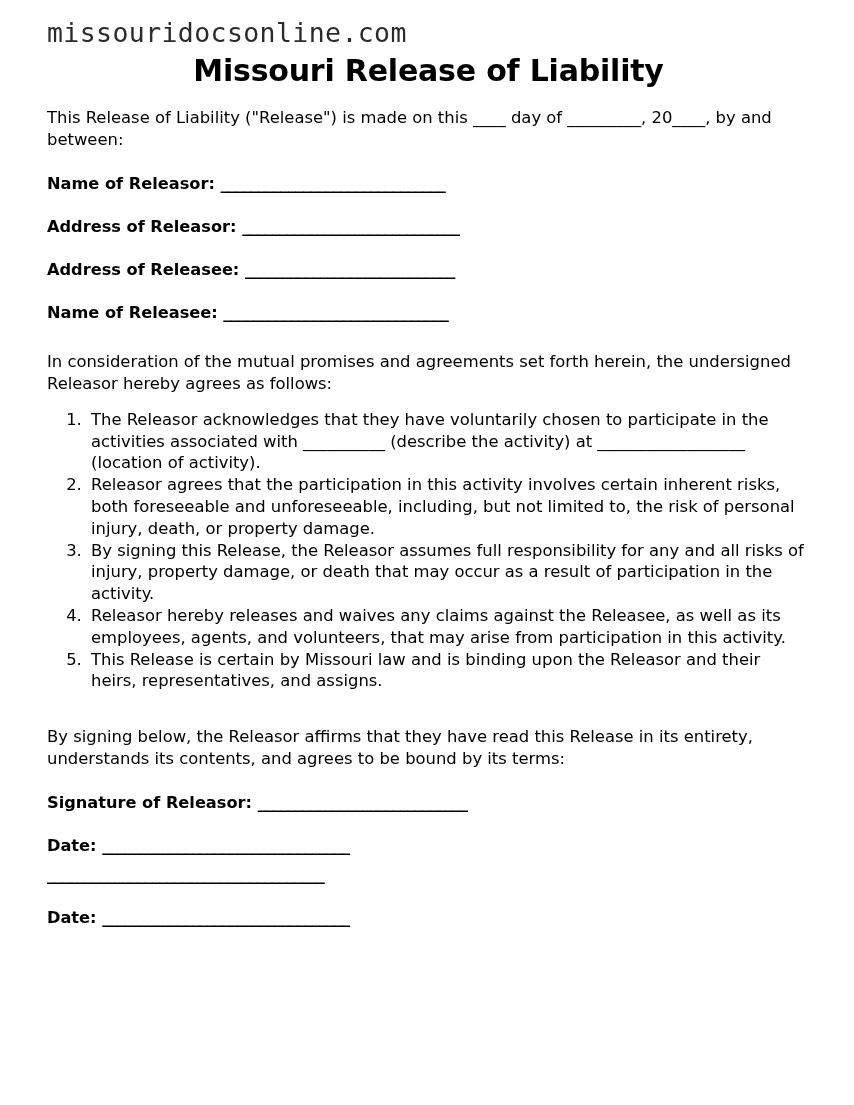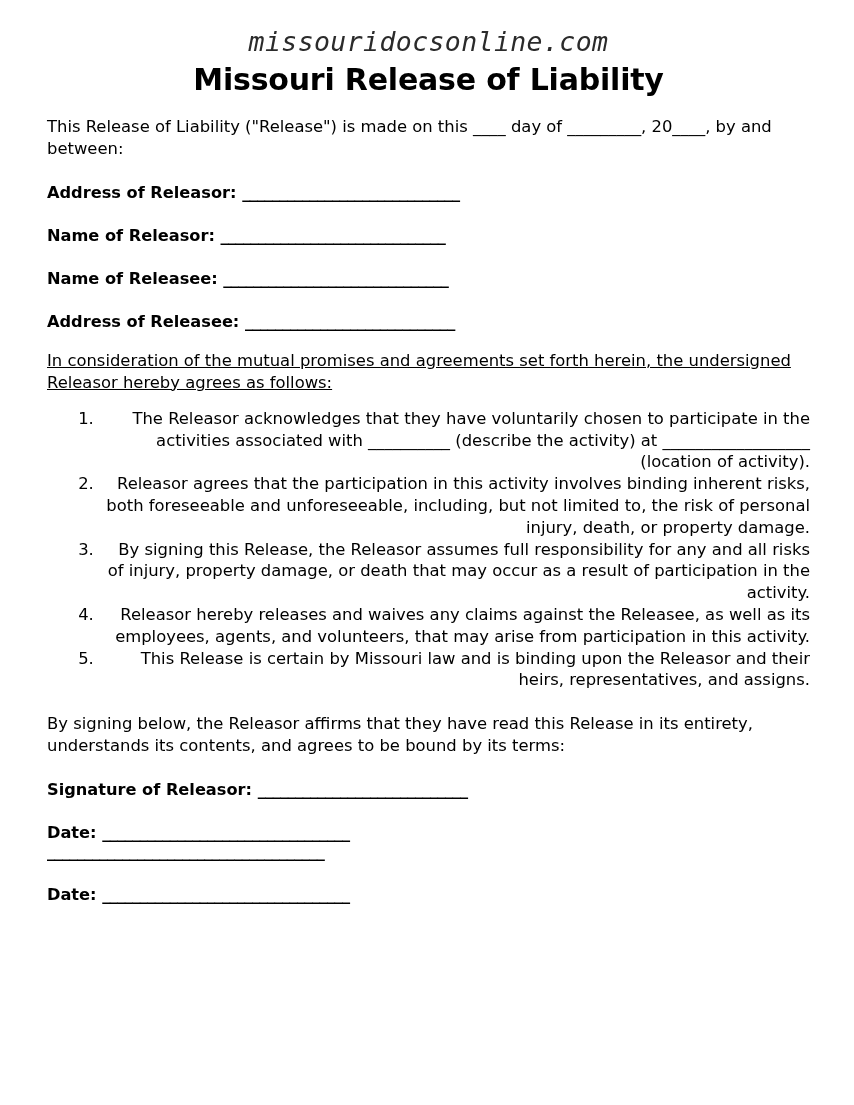--- a/index.html
+++ b/index.html
@@ -17,46 +17,44 @@
   }
   .page {
     position: relative;
     width: 854px;
     height: 1105px;
     background: #ffffff;
     box-sizing: border-box;
     padding: 0 44px 0 47px;
   }
   .watermark {
-    text-align: center;
+    text-align: left;
     font-family: "DejaVu Sans Mono", monospace;
     font-size: 26.5px;
     letter-spacing: 0.4px;
     color: #2b2b2b;
-    padding-top: 28px;
+    padding-top: 19px;
     line-height: 1.05;
     white-space: nowrap;
-    font-style: italic;
   }
   .doc-title {
     font-size: 30px;
     font-weight: bold;
     letter-spacing: -0.2px;
     margin: 6px 0 0 0;
     line-height: 1.18;
     text-align: center;
   }
   .para {
     font-size: 16.4px;
     line-height: 1.33;
     margin: 19px 0 0 0;
   }
   .para.tight {
-    margin-top: 18px;
-    text-decoration: underline;
+    margin-top: 28px;
   }
   .field-line {
     font-size: 16.2px;
     font-weight: bold;
     line-height: 1.3;
     margin: 22px 0 0 0;
     white-space: nowrap;
   }
   .blank {
     font-weight: normal;
@@ -65,77 +63,76 @@
   .field-line .blank {
     font-weight: bold;
   }
   ol.terms {
     font-size: 16.4px;
     line-height: 1.33;
     margin: 14px 0 0 0;
     padding-left: 40px;
   }
   ol.terms > li {
-    margin: 0 0 0 12px;
+    margin: 0 0 0 0;
     padding-left: 4px;
-    text-align: right;
   }
   .closing {
-    margin-top: 22px;
+    margin-top: 34px;
   }
   .sig-block {
     margin-top: 22px;
   }
   .guardian-rule {
     font-size: 16.2px;
     font-weight: bold;
     letter-spacing: -0.6px;
     line-height: 1.15;
-    margin: 0 0 0 0;
+    margin: 10px 0 0 0;
     white-space: nowrap;
   }
   .spacer-bottom {
     height: 210px;
   }
 </style>
 </head>
 <body>
 
 <div class="page">
 
   <div class="watermark">missouridocsonline.com</div>
 
   <h1 class="doc-title">Missouri Release of Liability</h1>
 
   <p class="para">This Release of Liability ("Release") is made on this ____ day of _________, 20____, by and between:</p>
 
   <div>
     <div class="field-line">
+      <span>Name of Releasor:</span>
+      <span class="blank">______________________________</span>
+    </div>
+    <div class="field-line">
       <span>Address of Releasor:</span>
       <span class="blank">_____________________________</span>
     </div>
     <div class="field-line">
-      <span>Name of Releasor:</span>
-      <span class="blank">______________________________</span>
+      <span>Address of Releasee:</span>
+      <span class="blank">____________________________</span>
     </div>
     <div class="field-line">
       <span>Name of Releasee:</span>
       <span class="blank">______________________________</span>
-    </div>
-    <div class="field-line">
-      <span>Address of Releasee:</span>
-      <span class="blank">____________________________</span>
     </div>
   </div>
 
   <p class="para tight">In consideration of the mutual promises and agreements set forth herein, the undersigned Releasor hereby agrees as follows:</p>
 
   <ol class="terms">
     <li>The Releasor acknowledges that they have voluntarily chosen to participate in the activities associated with __________ (describe the activity) at __________________ (location of activity).</li>
-    <li>Releasor agrees that the participation in this activity involves binding inherent risks, both foreseeable and unforeseeable, including, but not limited to, the risk of personal injury, death, or property damage.</li>
+    <li>Releasor agrees that the participation in this activity involves certain inherent risks, both foreseeable and unforeseeable, including, but not limited to, the risk of personal injury, death, or property damage.</li>
     <li>By signing this Release, the Releasor assumes full responsibility for any and all risks of injury, property damage, or death that may occur as a result of participation in the activity.</li>
     <li>Releasor hereby releases and waives any claims against the Releasee, as well as its employees, agents, and volunteers, that may arise from participation in this activity.</li>
     <li>This Release is certain by Missouri law and is binding upon the Releasor and their heirs, representatives, and assigns.</li>
   </ol>
 
   <p class="para closing">By signing below, the Releasor affirms that they have read this Release in its entirety, understands its contents, and agrees to be bound by its terms:</p>
 
   <div class="sig-block">
     <div class="field-line" style="margin-top:8px;">
       <span>Signature of Releasor:</span>

